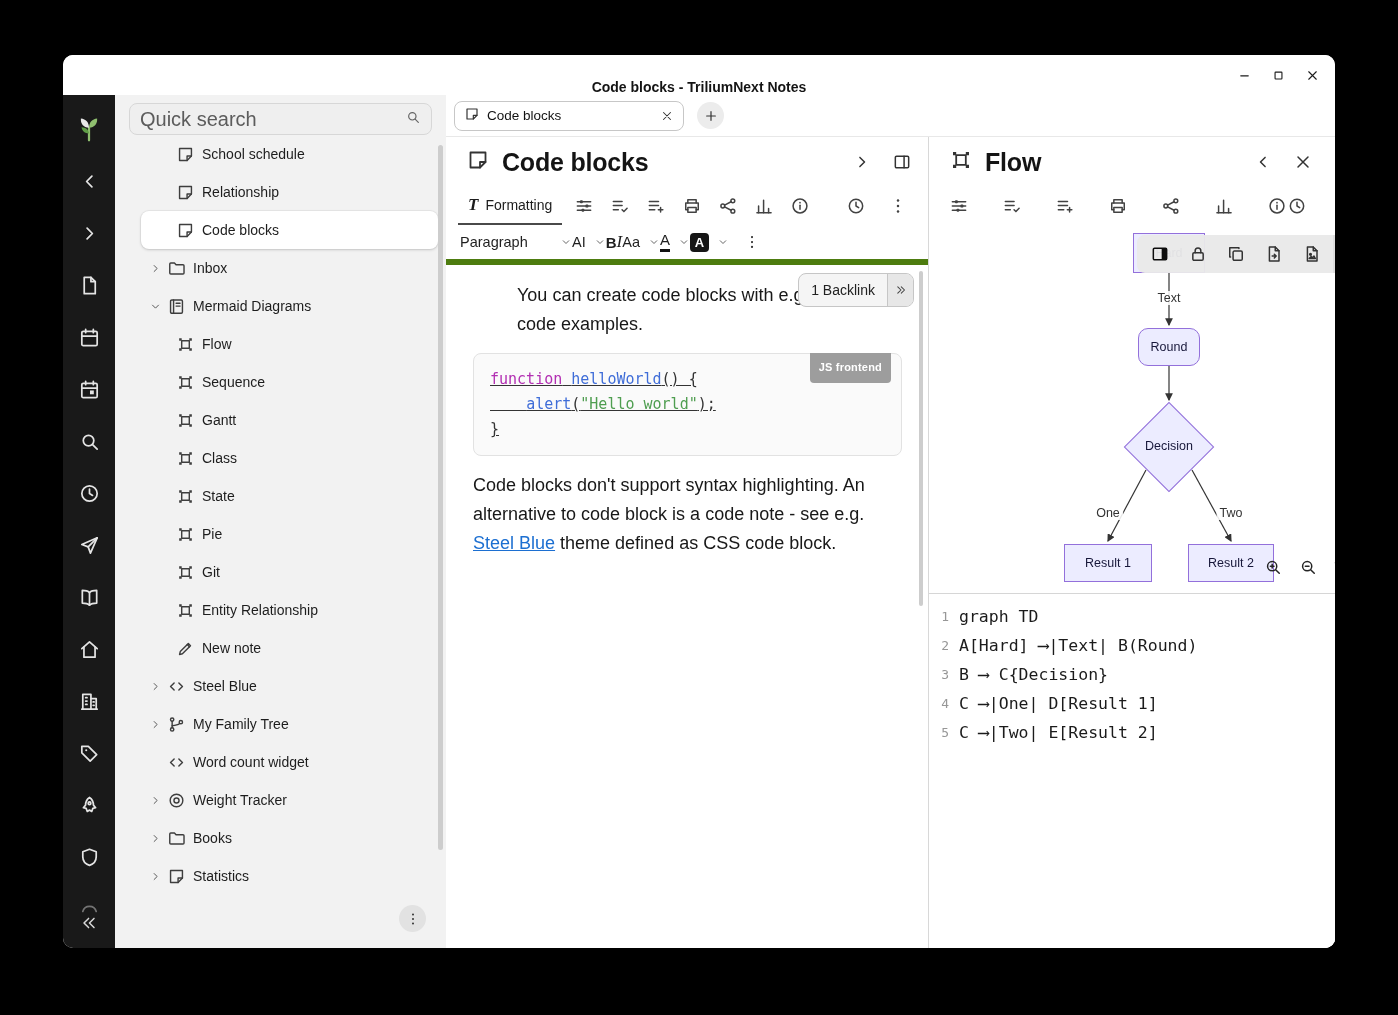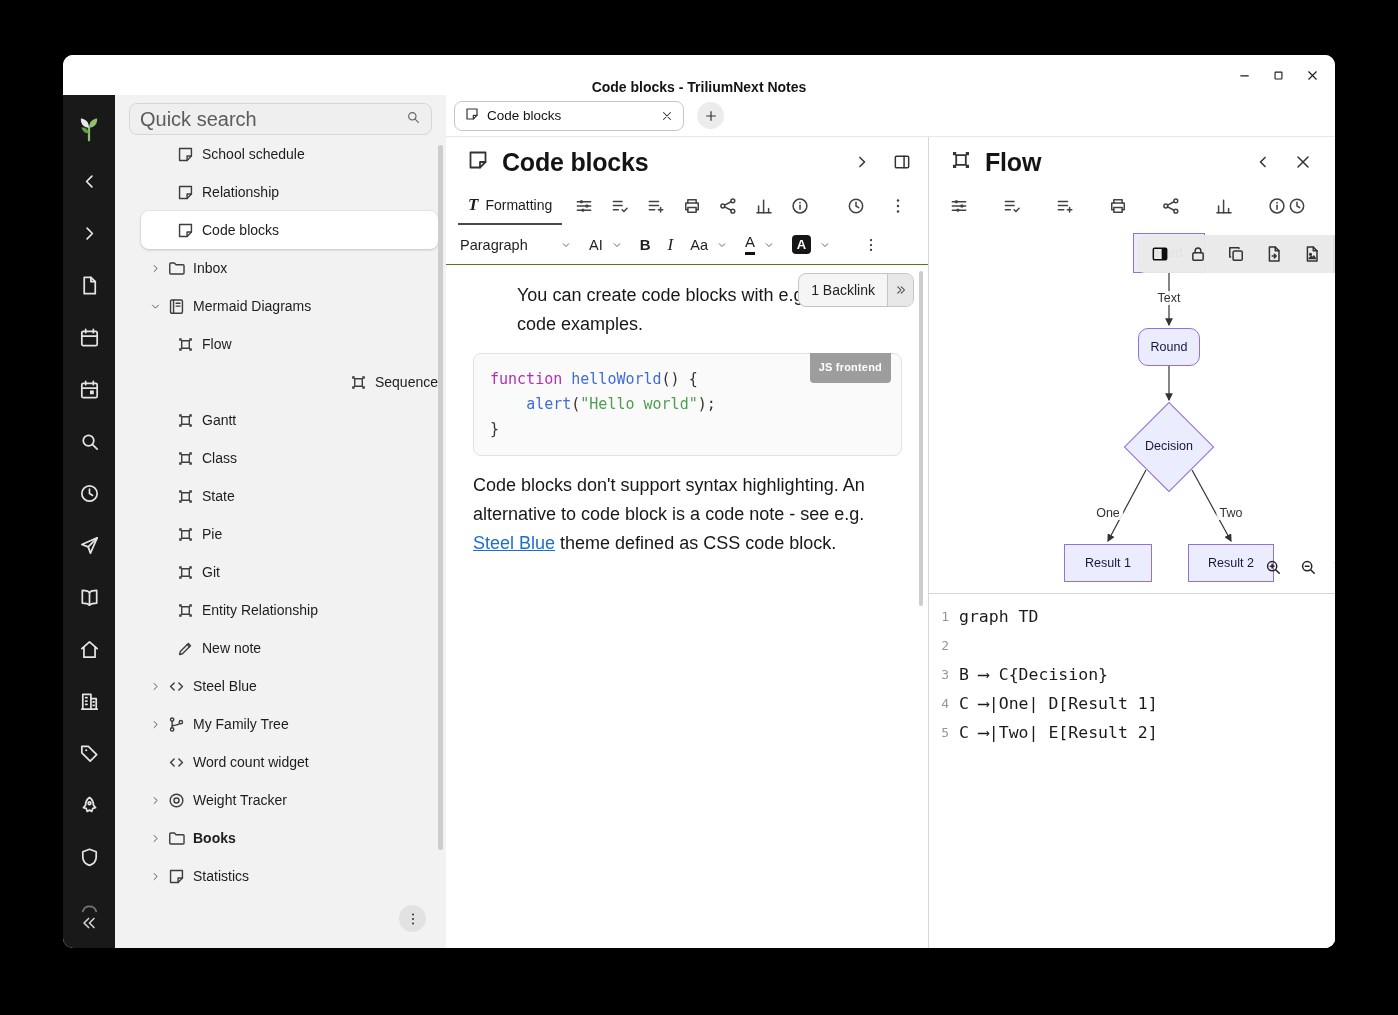--- a/index.html
+++ b/index.html
@@ -57,21 +57,21 @@
 
   .ribbon-row { flex:0 0 38px; display:flex; align-items:stretch; padding:0 14px 0 12px; }
   .ribbon-tab { display:flex; align-items:center; gap:7px; padding:0 10px; font-size:14px; color:#1c1c1c; border-bottom:2.5px solid transparent; cursor:pointer; }
   .ribbon-tab.active { border-bottom-color:#4a4a4a; }
   .fmt-T { font-family:"Liberation Serif","DejaVu Serif",serif; font-style:italic; font-weight:700; font-size:17px; }
   .ribbon-icons { display:flex; align-items:center; gap:16px; margin-left:12px; color:#424242; }
   .ribbon-icons.wide { gap:33px; margin-left:8px; }
   .ribbon-icons.rightg { margin-left:auto; gap:22px; margin-right:6px; }
   .icon-btn { display:flex; align-items:center; justify-content:center; cursor:pointer; }
 
-  .fmt-toolbar { flex:0 0 40px; border-bottom:1px solid #4d7c0f; display:flex; align-items:center; padding:0 14px; gap:17px; color:#1f1f1f; }
+  .fmt-toolbar { flex:0 0 40px; border-bottom:6px solid #4d7c0f; display:flex; align-items:center; padding:0 14px; color:#1f1f1f; }
   .dd { display:flex; align-items:center; gap:8px; font-size:14.5px; cursor:pointer; }
   .dd .chev { color:#555; display:flex; }
   .dd-paragraph { width:112px; justify-content:space-between; }
   .fmt-b { font-weight:700; font-size:15px; cursor:pointer; }
   .fmt-i { font-family:"Liberation Serif","DejaVu Serif",serif; font-style:italic; font-size:17px; cursor:pointer; }
   .fmt-fc { border-bottom:3px solid #111; padding-bottom:1px; line-height:1.1; font-size:15px; }
   .fmt-bc { width:19px; height:19px; background:#161616; color:#fff; border-radius:4px; display:flex; align-items:center; justify-content:center; font-size:13px; font-weight:600; }
   .fmt-more { margin-left:14px; color:#333; }
 
   .doc-content { position:relative; flex:1; padding:16px 26px 0 27px; overflow:hidden; }
@@ -80,21 +80,21 @@
   .p2 { margin-top:15px; }
   .doc-link { color:#1c6fd1; text-decoration:underline; cursor:pointer; }
   .backlink-pill { position:absolute; top:8px; right:14px; height:34px; display:flex; align-items:stretch;
                    border:1px solid #c6c6c6; border-radius:8px; overflow:hidden; background:#f5f5f5; font-size:14px; color:#222; }
   .backlink-label { display:flex; align-items:center; padding:0 12px; }
   .backlink-collapse { display:flex; align-items:center; justify-content:center; width:26px; background:#e7e7e7; border-left:1px solid #c6c6c6; color:#444; cursor:pointer; }
   .code-block { position:relative; margin-top:14px; width:100%; background:#fafafa; border:1px solid #e2e2e2; border-radius:8px;
                 padding:13px 16px; font-family:"DejaVu Sans Mono","Liberation Mono",monospace; font-size:15px; line-height:25px; color:#333; }
   .code-badge { position:absolute; top:-1px; right:10px; background:#9d9d9d; color:#fff; font-size:11px; font-weight:700;
                 padding:2px 9px 3px; border-radius:0 0 4px 4px; font-family:"Liberation Sans",sans-serif; letter-spacing:.2px; }
-  .code-line { white-space:pre; }
+  .code-line { white-space:pre;text-decoration:underline; }
   .tok-kw { color:#b22fb2; }
   .tok-fn { color:#3f6dd8; }
   .tok-str { color:#4f9e50; }
   .center-scrollbar { position:absolute; top:134px; right:5px; width:4px; height:335px; background:#cdcdcd; border-radius:2px; }
 
   
   .diagram-area { position:relative; flex:0 0 369px; border-bottom:1px solid #d6d6d6; overflow:hidden; background:#fff; }
   #diagram-svg { position:absolute; inset:0; width:100%; height:100%; }
   .dg-node { position:absolute; border:1px solid; display:flex; align-items:center; justify-content:center; font-size:12.5px; color:#17173a; }
   .dg-node.rounded { border-radius:10px; }
@@ -365,21 +365,21 @@
           <div class="tree-row" style="padding-left: 11px;">
             <span class="expander"></span>
             <span class="icn node-icn">
               <svg viewBox="0 0 24 24" width="19" height="19" fill="none" stroke="currentColor" stroke-width="1.8" stroke-linecap="round" stroke-linejoin="round">
                 <rect x="7.2" y="7.2" width="9.6" height="9.6"></rect>
                 <path d="M4 4h3.2v3.2H4zM16.8 4H20v3.2h-3.2zM4 16.8h3.2V20H4zM16.8 16.8H20V20h-3.2z" fill="currentColor" stroke="none"></path>
               </svg>
             </span>
             <span class="tree-label">Flow</span>
           </div>
-          <div class="tree-row" style="padding-left: 11px; justify-content: flex-end;">
+          <div class="tree-row" style="padding-left: 11px;">
             <span class="expander"></span>
             <span class="icn node-icn">
               <svg viewBox="0 0 24 24" width="19" height="19" fill="none" stroke="currentColor" stroke-width="1.8" stroke-linecap="round" stroke-linejoin="round">
                 <rect x="7.2" y="7.2" width="9.6" height="9.6"></rect>
                 <path d="M4 4h3.2v3.2H4zM16.8 4H20v3.2h-3.2zM4 16.8h3.2V20H4zM16.8 16.8H20V20h-3.2z" fill="currentColor" stroke="none"></path>
               </svg>
             </span>
             <span class="tree-label">Sequence</span>
           </div>
           <div class="tree-row" style="padding-left: 11px;">
@@ -506,21 +506,21 @@
               </span>
             </span>
             <span class="icn node-icn">
               <svg viewBox="0 0 24 24" width="19" height="19" fill="none" stroke="currentColor" stroke-width="1.8" stroke-linecap="round" stroke-linejoin="round">
                 <circle cx="12" cy="12" r="8"></circle>
                 <circle cx="12" cy="12" r="3.2"></circle>
               </svg>
             </span>
             <span class="tree-label">Weight Tracker</span>
           </div>
-          <div class="tree-row" style="padding-left: 2px; font-weight: bold;">
+          <div class="tree-row" style="padding-left: 2px;">
             <span class="expander">
               <span class="icn">
                 <svg viewBox="0 0 24 24" width="13" height="13" fill="none" stroke="currentColor" stroke-width="1.8" stroke-linecap="round" stroke-linejoin="round">
                   <path d="M9.5 6.5 15 12l-5.5 5.5"></path>
                 </svg>
               </span>
             </span>
             <span class="icn node-icn">
               <svg viewBox="0 0 24 24" width="19" height="19" fill="none" stroke="currentColor" stroke-width="1.8" stroke-linecap="round" stroke-linejoin="round">
                 <path d="M3.5 6.3c0-.7.6-1.3 1.3-1.3h4.6l2 2.2h8.8c.7 0 1.3.6 1.3 1.3v9.2c0 .7-.6 1.3-1.3 1.3H4.8c-.7 0-1.3-.6-1.3-1.3z"></path>
@@ -1015,20 +1015,21 @@
                 </div>
               </div>
           </div>
           <div class="mermaid-editor" id="mermaid-editor">
               <div class="ed-line">
                 <span class="ed-gutter">1</span>
                 <span class="ed-code">graph TD</span>
               </div>
               <div class="ed-line">
                 <span class="ed-gutter">2</span>
+                <span class="ed-code">A[Hard] ⟶|Text| B(Round)</span>
               </div>
               <div class="ed-line">
                 <span class="ed-gutter">3</span>
                 <span class="ed-code">B ⟶ C{Decision}</span>
               </div>
               <div class="ed-line">
                 <span class="ed-gutter">4</span>
                 <span class="ed-code">C ⟶|One| D[Result 1]</span>
               </div>
               <div class="ed-line">

